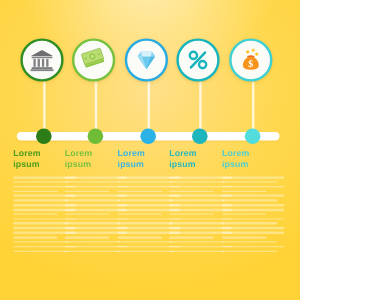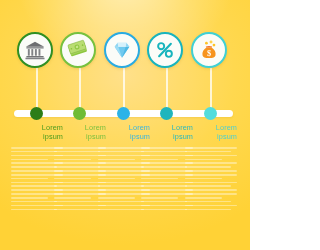--- a/index.html
+++ b/index.html
@@ -73,24 +73,24 @@
     box-shadow: 0 1px 3px rgba(170,120,0,0.20);
   }
   .icon-circle svg { display: block; }
 
   
   .step-label {
     position: absolute;
     left: -4px;
     top: 124px;
     width: 52px;
-    text-align: right;
+    text-align: left;
     font-size: 7.3px;
     line-height: 8.6px;
-    font-weight: normal;
+    font-weight: bold;
     white-space: pre-line;
     letter-spacing: 0.1px;
   }
 
   
   .text-block {
     position: absolute;
     left: -4px;
     top: 147px;
     width: 52px;

